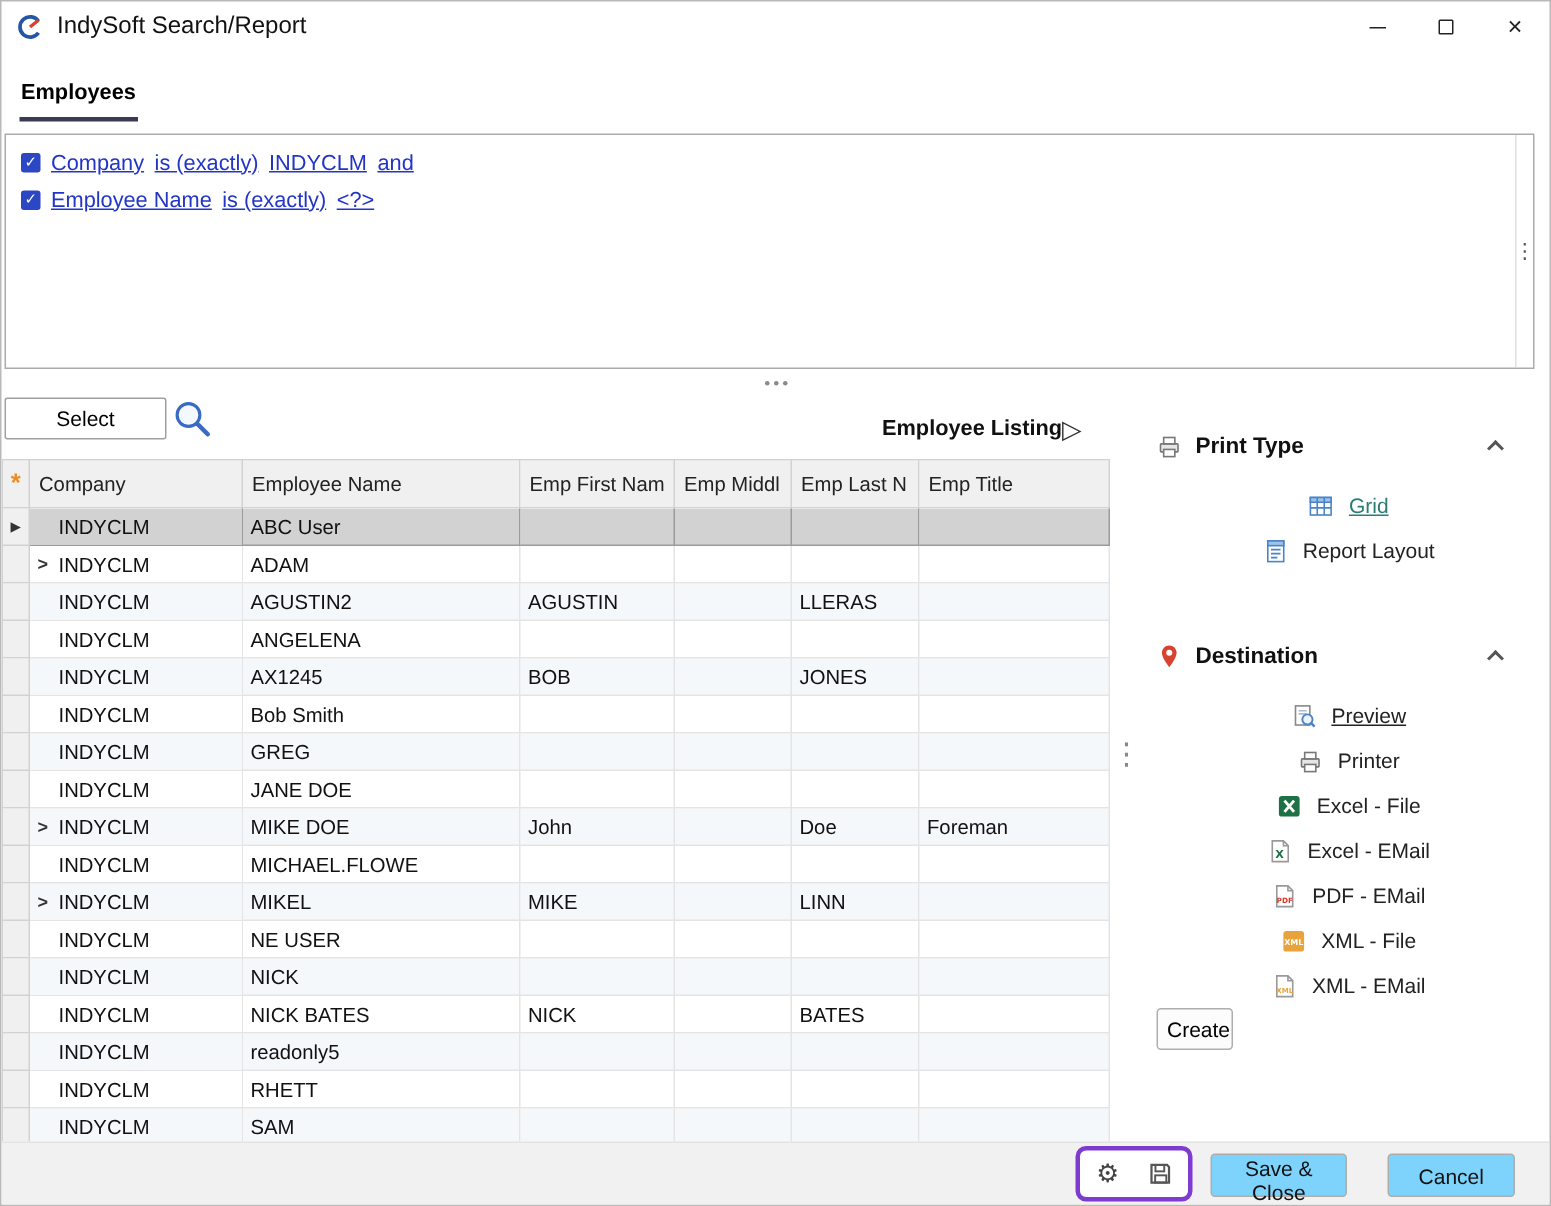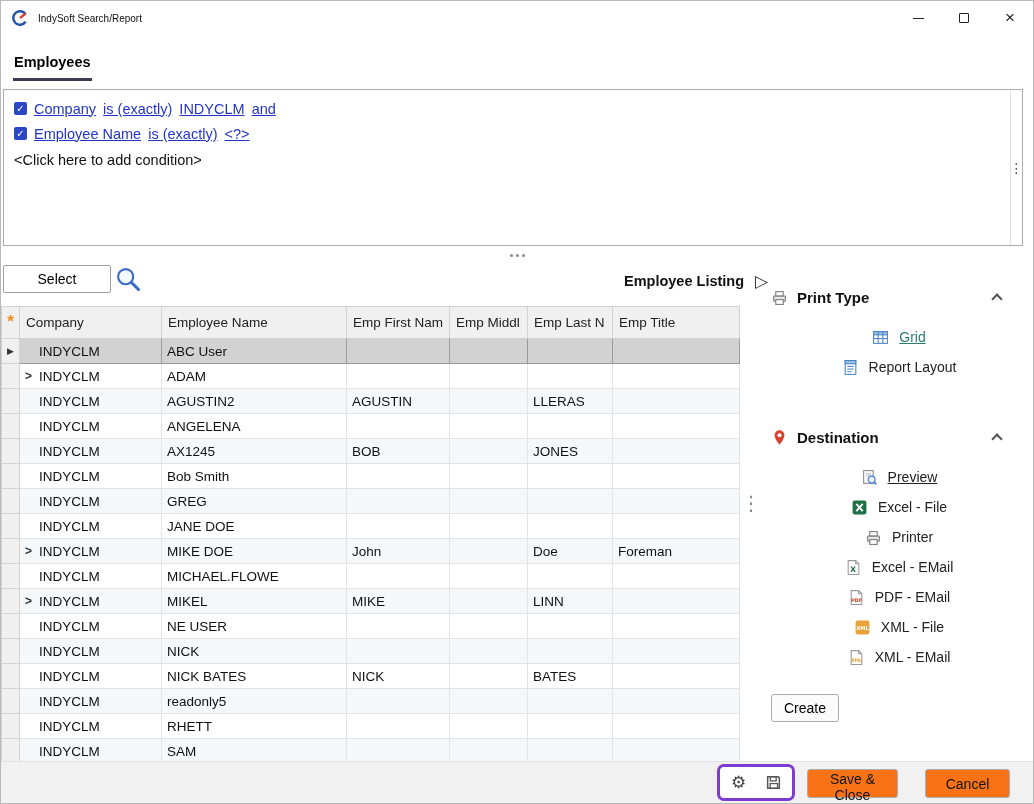--- a/index.html
+++ b/index.html
@@ -8,21 +8,21 @@
   --selected-row:#d2d2d2; --tab-underline:#3a3a55;
 }
 *{box-sizing:border-box;}
 html,body{margin:0;padding:0;}
 body{width:1034px;height:804px;position:relative;font-family:"Liberation Sans","DejaVu Sans",sans-serif;background:#fff;color:#111;}
 .win{position:absolute;inset:0;border:1px solid #b9b9b9;background:#fff;overflow:hidden;}
 
 
 .titlebar{position:absolute;top:0;left:0;right:0;height:34px;display:flex;align-items:center;padding-left:10px;}
 .logo{width:18px;height:18px;display:inline-flex;}
-.title{margin-left:9px;font-size:10px;}
+.title{margin-left:9px;font-size:16px;}
 .winbtns{margin-left:auto;display:flex;height:34px;}
 .wbtn{width:46px;height:34px;border:0;background:transparent;display:flex;align-items:center;justify-content:center;font-size:17px;color:#222;cursor:pointer;font-family:inherit;padding:0;}
 .glyph-min{display:block;width:11px;height:1px;background:#222;}
 .glyph-max{display:block;width:10px;height:10px;border:1px solid #222;border-radius:1px;}
 
 
 .tabs{position:absolute;top:53px;left:12px;display:flex;gap:26px;}
 .tab{font-size:14.5px;color:#333;padding:0 1px 8px;cursor:pointer;text-align:right;}
 .tab.active{font-weight:bold;color:#000;border-bottom:3px solid var(--tab-underline);}
 
@@ -35,21 +35,21 @@
 .cond-add{margin-top:1px;height:25px;display:flex;align-items:center;font-size:14.5px;color:#111;cursor:pointer;}
 .cond-rail{position:absolute;top:0;right:0;bottom:0;width:12px;border-left:1px solid #e0e0e0;display:flex;align-items:center;justify-content:center;color:#555;font-size:14px;cursor:pointer;}
 
 
 .splitter{position:absolute;top:249px;left:0;right:0;height:10px;display:flex;align-items:center;justify-content:center;cursor:row-resize;}
 .dots{width:3px;height:3px;border-radius:50%;background:#8a8a8a;box-shadow:6px 0 0 #8a8a8a,-6px 0 0 #8a8a8a;}
 
 
 .select-btn{position:absolute;left:2px;top:264px;width:108px;height:28px;background:#fff;border:1px solid #a0a0a0;border-radius:2px;font-size:14px;font-family:inherit;cursor:pointer;}
 .search-ic{position:absolute;left:113px;top:264px;width:28px;height:28px;}
-.listing{position:absolute;left:587px;top:272px;height:26px;display:flex;gap:11px;margin-left:36px;}
+.listing{position:absolute;left:587px;top:272px;height:26px;display:flex;align-items:center;}
 .listing .llabel{font-weight:bold;font-size:14.5px;color:#111;}
 .play{font-size:17px;color:#333;cursor:pointer;line-height:1;}
 
 
 .grid-wrap{position:absolute;left:0;top:305px;width:739px;height:455px;overflow:hidden;}
 table{border-collapse:collapse;table-layout:fixed;width:738px;background:#fff;}
 th{height:32px;background:#f0f0f0;border:1px solid #d2d2d2;font-weight:normal;text-align:left;padding:0 6px;font-size:13.5px;color:#222;white-space:nowrap;overflow:hidden;cursor:pointer;}
 td{height:25px;border:1px solid #e4e4e4;padding:0 5px;font-size:13.5px;color:#111;white-space:nowrap;overflow:hidden;background:#fff;}
 tr.alt td{background:#f5f8fb;}
 tr.sel td{background:var(--selected-row);border-color:#9b9b9b;}
@@ -65,29 +65,29 @@
 .rpanel{position:absolute;left:770px;top:283px;width:238px;}
 .rheader{display:flex;align-items:center;gap:9px;height:26px;cursor:pointer;}
 .rheader .hicon{width:17px;height:17px;flex:0 0 17px;}
 .hlabel{font-size:15px;font-weight:bold;color:#111;}
 .chev{margin-left:auto;margin-right:8px;width:8px;height:8px;border-left:2px solid #555;border-top:2px solid #555;transform:rotate(45deg);margin-top:4px;}
 .ritems{margin:12px 0 0 18px;}
 .ritem{display:flex;align-items:center;gap:10px;height:30px;font-size:14px;color:#222;cursor:pointer;justify-content:center;}
 .ritem .ic{width:17px;height:17px;flex:0 0 17px;}
 .ritem.rsel .rlabel{text-decoration:underline;}
 .sec-dest{margin-top:42px;}
-.create-btn{margin-top:22px;width:68px;height:28px;background:#fcfcfc;border:1px solid #aeaeae;border-radius:3px;font-size:14px;font-family:inherit;cursor:pointer;}
+.create-btn{width:51px;height:28px;background:#fcfcfc;border:1px solid #aeaeae;border-radius:3px;font-size:14px;font-family:inherit;cursor:pointer;}
 
 
 .footer{position:absolute;left:0;right:0;top:760px;height:44px;background:#f1f1f1;border-top:1px solid #e3e3e3;}
 .focus-box{position:absolute;left:716px;top:2px;width:78px;height:37px;border:3px solid var(--focus-ring);border-radius:7px;background:#fff;display:flex;align-items:center;justify-content:center;gap:9px;}
 .icbtn{width:26px;height:26px;border:0;background:transparent;display:flex;align-items:center;justify-content:center;cursor:pointer;padding:0;}
 .gear{font-size:17px;color:#444;line-height:1;}
 .floppy{width:17px;height:17px;display:inline-flex;}
-.btn{position:absolute;top:7px;height:29px;background:#f97316;border:1px solid #adadad;border-radius:3px;font-size:14px;font-family:inherit;cursor:pointer;color:#111;}
+.btn{position:absolute;top:7px;height:29px;background:#7dd3fc;border:1px solid #adadad;border-radius:3px;font-size:14px;font-family:inherit;cursor:pointer;color:#111;}
 .btn.saveclose{left:806px;width:91px;}
 .btn.cancel{left:924px;width:85px;}
 
 .ic svg,.hicon svg,.search-ic svg,.logo svg,.floppy svg{width:100%;height:100%;display:block;}
 a{text-decoration:underline;}
 </style>
 </head>
 <body>
 
 <div class="win">
@@ -127,21 +127,20 @@
             <a class="cond-link">INDYCLM</a>
             <a class="cond-link">and</a>
           </div>
           <div class="cond-row">
             <span class="cb">✓</span>
             <a class="cond-link">Employee Name</a>
             <a class="cond-link">is (exactly)</a>
             <a class="cond-link">&lt;?&gt;</a>
           </div>
         </div>
-      <div class="cond-add">&lt;Click here to add condition&gt;</div>
     </div>
     <div class="cond-rail">
       <span>⋮</span>
     </div>
   </div>
 
   <div class="splitter">
       <span class="dots"></span>
     </div>
 
@@ -399,35 +398,35 @@
                 <line x1="4.5" y1="6.5" x2="9.5" y2="6.5" stroke="#aabbcc"></line>
                 <circle cx="10" cy="10" r="3.2" fill="#eef4fb" stroke="#4a84c8" stroke-width="1.2"></circle>
                 <line x1="12.2" y1="12.2" x2="14.5" y2="14.5" stroke="#4a84c8" stroke-width="1.6"></line>
               </svg>
             </span>
             <span class="rlabel">Preview</span>
           </div>
           <div class="ritem">
             <span class="ic">
               <svg viewBox="0 0 16 16">
-                <rect x="1.5" y="1.5" width="13" height="13" rx="2" fill="#1e7145"></rect>
-                <path d="M5 4.5 L11 11.5 M11 4.5 L5 11.5" stroke="#fff" stroke-width="1.8"></path>
-              </svg>
-            </span>
-            <span class="rlabel">Excel - File</span>
-          </div>
-          <div class="ritem">
-            <span class="ic">
-              <svg viewBox="0 0 16 16">
                 <rect x="2.5" y="6.5" width="11" height="5" rx="0.5" fill="#e6e6e6" stroke="#777"></rect>
                 <rect x="4.5" y="2.5" width="7" height="4" fill="#fff" stroke="#777"></rect>
                 <rect x="4.5" y="10" width="7" height="4.5" fill="#fff" stroke="#777"></rect>
               </svg>
             </span>
             <span class="rlabel">Printer</span>
+          </div>
+          <div class="ritem">
+            <span class="ic">
+              <svg viewBox="0 0 16 16">
+                <rect x="1.5" y="1.5" width="13" height="13" rx="2" fill="#1e7145"></rect>
+                <path d="M5 4.5 L11 11.5 M11 4.5 L5 11.5" stroke="#fff" stroke-width="1.8"></path>
+              </svg>
+            </span>
+            <span class="rlabel">Excel - File</span>
           </div>
           <div class="ritem">
             <span class="ic">
               <svg viewBox="0 0 16 16">
                 <path d="M3 1.5 h7 l3 3 v10 h-10 z" fill="#fff" stroke="#999"></path>
                 <path d="M10 1.5 v3 h3" fill="none" stroke="#999"></path>
                 <text x="7.6" y="12" font-size="7" font-weight="bold" fill="#1e7145" text-anchor="middle" font-family="DejaVu Sans, sans-serif">X</text>
               </svg>
             </span>
             <span class="rlabel">Excel - EMail</span>

